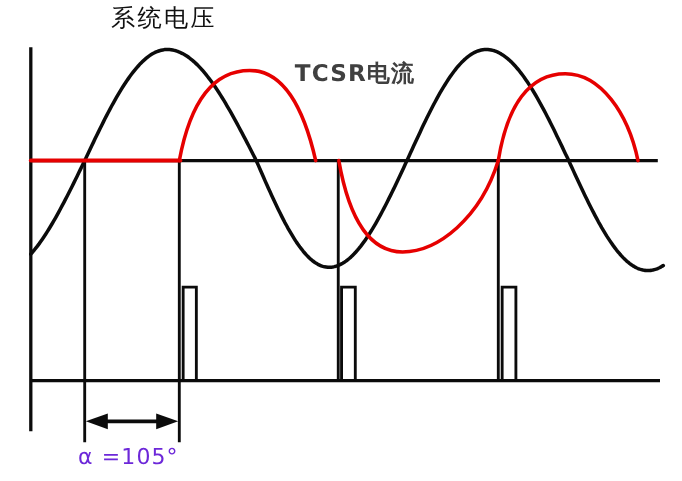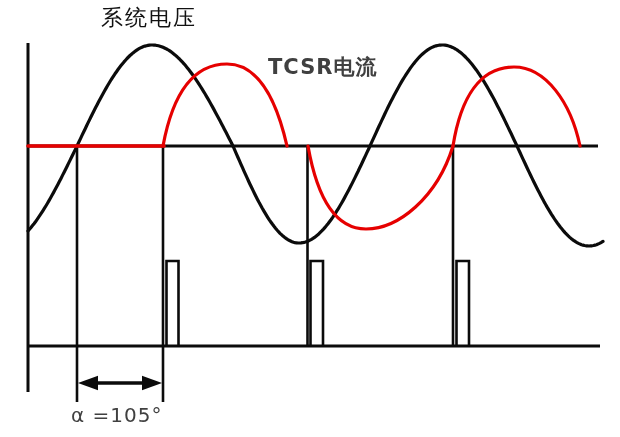--- a/index.html
+++ b/index.html
@@ -15,21 +15,21 @@
   .lbl-voltage{
     left:101px;top:6px;
     font-size:22px;letter-spacing:2px;color:#111111;
   }
   .lbl-current{
     left:268px;top:56px;
     font-size:21px;letter-spacing:1px;font-weight:600;color:#404040;
   }
   .lbl-alpha{
     left:71px;top:404px;
-    font-size:20px;letter-spacing:1px;color:#404040;
+    font-size:20px;letter-spacing:1px;color:#6d28d9;
   }
 </style>
 </head>
 <body>
 
 <div class="stage">
   <svg width="620" height="437" viewBox="0 0 620 437">
     <g id="g-axes">
         <line x1="28" y1="43" x2="28" y2="392" stroke="#0b0b0b" stroke-width="3"></line>
         <line x1="28" y1="146" x2="598" y2="146" stroke="#0b0b0b" stroke-width="3"></line>

